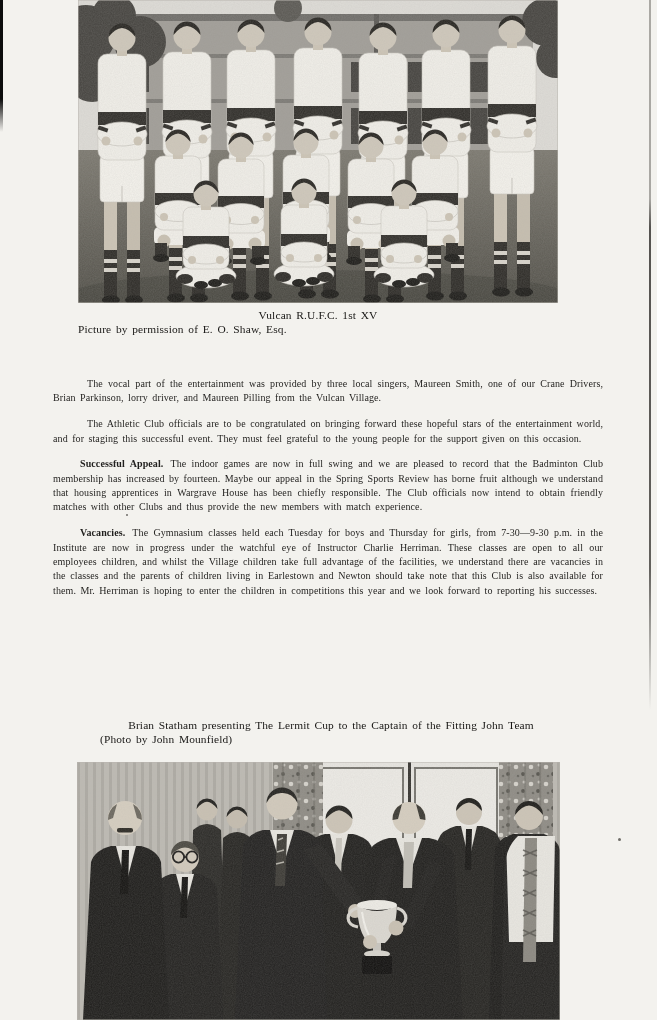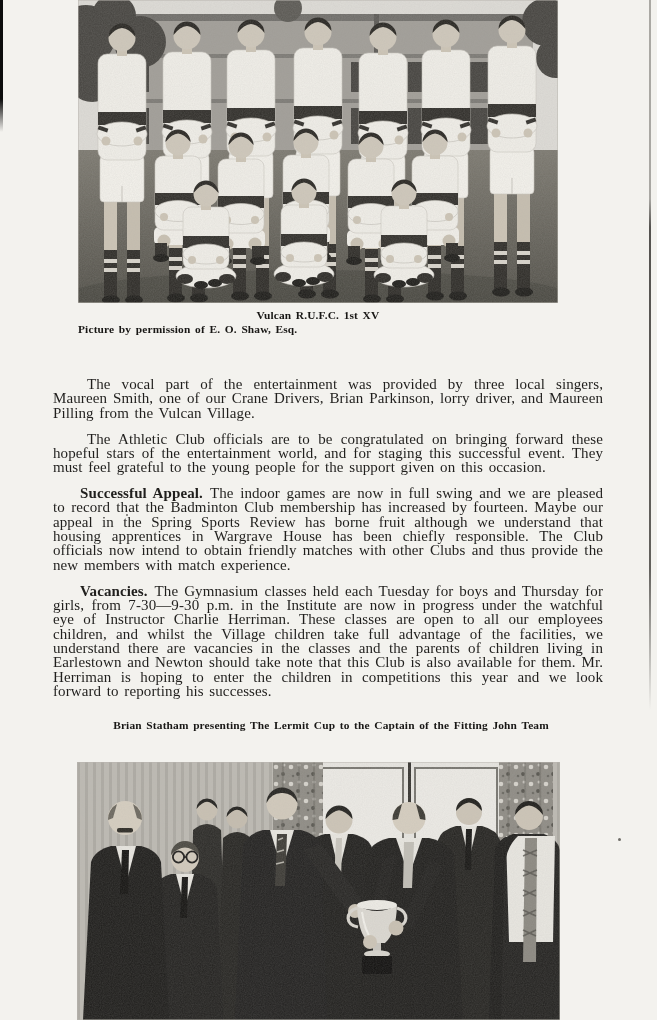--- a/index.html
+++ b/index.html
@@ -3,27 +3,27 @@
 <meta charset="utf-8">
 <style>
   html,body{margin:0;padding:0;background:#777;}
   .page{
     position:relative;width:657px;height:1020px;margin:0 auto;
     background:#f3f2ee;overflow:hidden;
     font-family:"Liberation Serif","DejaVu Serif",serif;color:#1e1d1b;
   }
   .photo{position:absolute;}
   .photo svg{display:block;}
-  .caption{position:absolute;font-weight:bold;font-size:11.4px;line-height:13.8px;
+  .caption{position:absolute;font-weight:normal;font-size:11.4px;line-height:13.8px;
     letter-spacing:.15px;word-spacing:1.6px;color:#181715;}
   .caption .c1{text-align:center;}
   .caption .c2{text-align:left;}
   .body-copy{
     position:absolute;left:53px;top:377px;width:550px;
-    font-size:15px;line-height:14.35px;text-align:justify;
+    font-size:10px;line-height:14.35px;text-align:justify;
     letter-spacing:.1px;word-spacing:1.8px;color:#201f1d;
   }
   .body-copy p{margin:0 0 11.5px 0;text-indent:27px;}
   .body-copy .lead{font-weight:bold;margin-right:7px;margin-top:11px;}
   .edge-dash-left{position:absolute;left:0;top:0;width:3px;height:132px;
     background:linear-gradient(#0c0c0c 75%,rgba(12,12,12,0));}
   .edge-line-right{position:absolute;left:649px;top:0;width:1.6px;height:710px;
     background:linear-gradient(rgba(110,108,102,.55) 0%,rgba(95,93,88,.5) 28%,rgba(45,43,40,.8) 32%,rgba(50,48,44,.75) 80%,rgba(50,48,44,0) 100%);}
   .speck{position:absolute;border-radius:50%;background:#6f6d68;}
   .speck.s1{left:126px;top:514px;width:2px;height:2px;}
@@ -178,20 +178,21 @@
 
   <div class="body-copy">
     <p><span class="lead"></span><span>The vocal part of the entertainment was provided by three local singers, Maureen Smith, one of our Crane Drivers, Brian Parkinson, lorry driver, and Maureen Pilling from the Vulcan Village.</span></p>
     <p><span class="lead"></span><span>The Athletic Club officials are to be congratulated on bringing forward these hopeful stars of the entertainment world, and for staging this successful event.  They must feel grateful to the young people for the support given on this occasion.</span></p>
     <p><span class="lead">Successful Appeal.</span><span>The indoor games are now in full swing and we are pleased to record that the Badminton Club membership has increased by fourteen.  Maybe our appeal in the Spring Sports Review has borne fruit although we understand that housing apprentices in Wargrave House has been chiefly responsible.  The Club officials now intend to obtain friendly matches with other Clubs and thus provide the new members with match experience.</span></p>
     <p><span class="lead">Vacancies.</span><span>The Gymnasium classes held each Tuesday for boys and Thursday for girls, from 7-30—9-30 p.m. in the Institute are now in progress under the watchful eye of Instructor Charlie Herriman.  These classes are open to all our employees children, and whilst the Village children take full advantage of the facilities, we understand there are vacancies in the classes and the parents of children living in Earlestown and Newton should take note that this Club is also available for them.  Mr. Herriman is hoping to enter the children in competitions this year and we look forward to reporting his successes.</span></p>
   </div>
 
   <div class="caption" style="left:100px;top:719px;width:462px;">
     <div class="c1">Brian Statham presenting The Lermit Cup to the Captain of the Fitting John Team</div>
+    <div class="c2">(Photo by John Mounfield)</div>
   </div>
 
   <div class="photo" style="left:77px;top:762px;width:483px;height:258px;">
     <svg width="483" height="258" viewBox="0 0 483 258">
       <defs>
         <pattern id="b-stripes" width="8" height="8" patternUnits="userSpaceOnUse">
           <rect width="8" height="8" fill="#bdbab3"></rect>
           <rect width="3" height="8" fill="#adaaa3"></rect>
         </pattern>
         <pattern id="b-floral" width="15" height="17" patternUnits="userSpaceOnUse">

